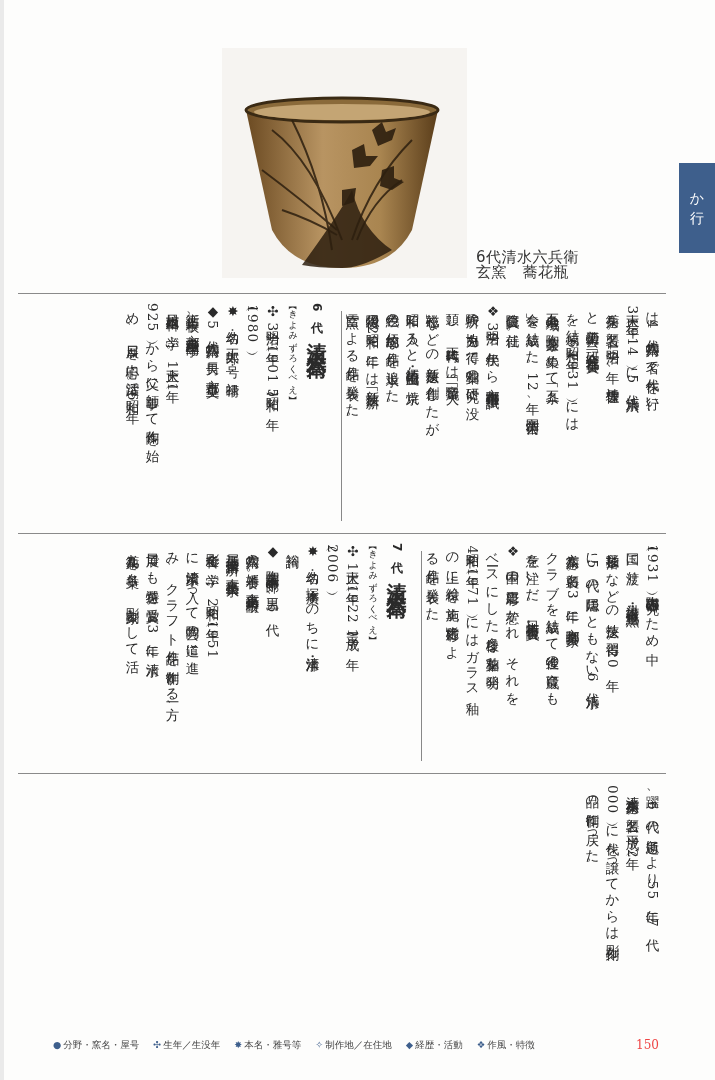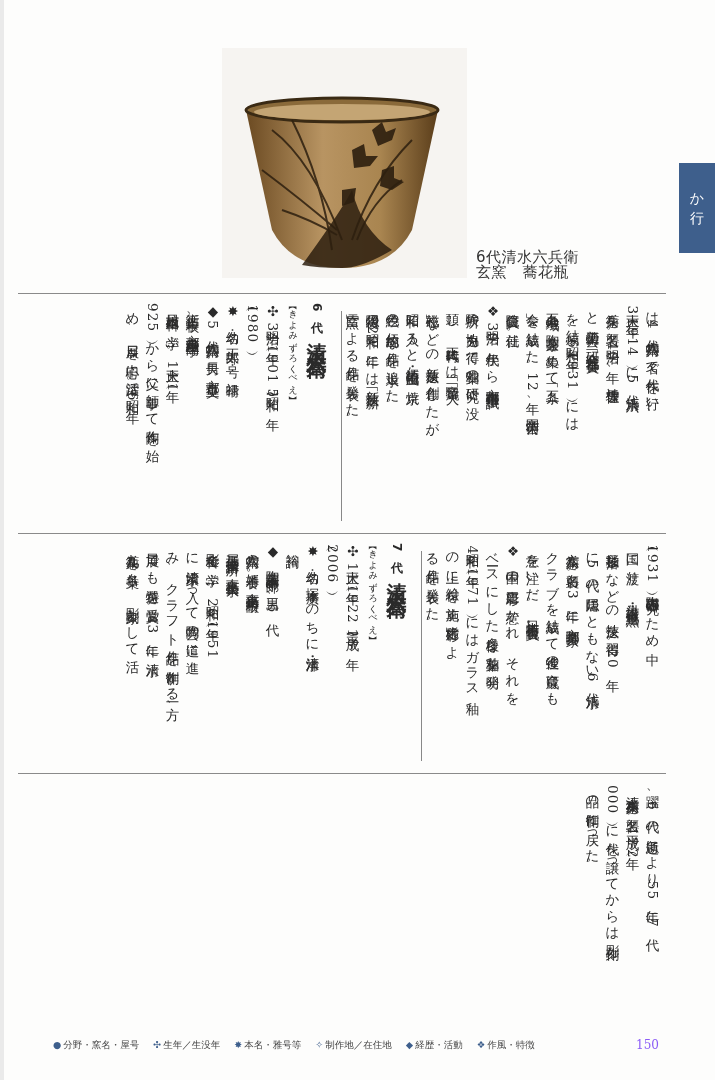--- a/index.html
+++ b/index.html
@@ -14,21 +14,21 @@
   .band { position:absolute; right:52px; width:645px; height:226px; writing-mode:vertical-rl;
           font-size:13.5px; line-height:20px; letter-spacing:1.2px; overflow:hidden; }
   .band p { margin:0; }
   .entry-head { margin-left:0; }
   .gen { font-family:"DejaVu Sans",sans-serif; font-weight:bold; font-size:12px; }
   .name { font-family:"DejaVu Sans",sans-serif; font-weight:bold; font-size:20px; letter-spacing:4px; }
   .reading { font-family:"DejaVu Sans",sans-serif; font-size:9px; letter-spacing:0.5px; }
   .legend { position:absolute; left:20px; top:1039px; font-family:"DejaVu Sans",sans-serif; font-size:9.5px; color:#444; white-space:nowrap;margin-left:33px; }
   .legend span.item { margin-right:11px; }
   .legend .sym { color:#3e5f8c; margin-right:2px; }
-  .pagenum { position:absolute; left:636px; top:1038px; font-family:"DejaVu Serif",serif; font-size:12px; color:#8b5cf6; }
+  .pagenum { position:absolute; left:636px; top:1038px; font-family:"DejaVu Serif",serif; font-size:12px; color:#ef4444; }
   .leftedge { position:absolute; left:0; top:0; width:4px; height:1080px; background:#eaeaea; }
 </style>
 </head>
 <body>
 
 <div class="leftedge"></div>
 
 <div class="photo">
   <svg class="bowl" viewBox="0 0 200 180">
     <defs>

